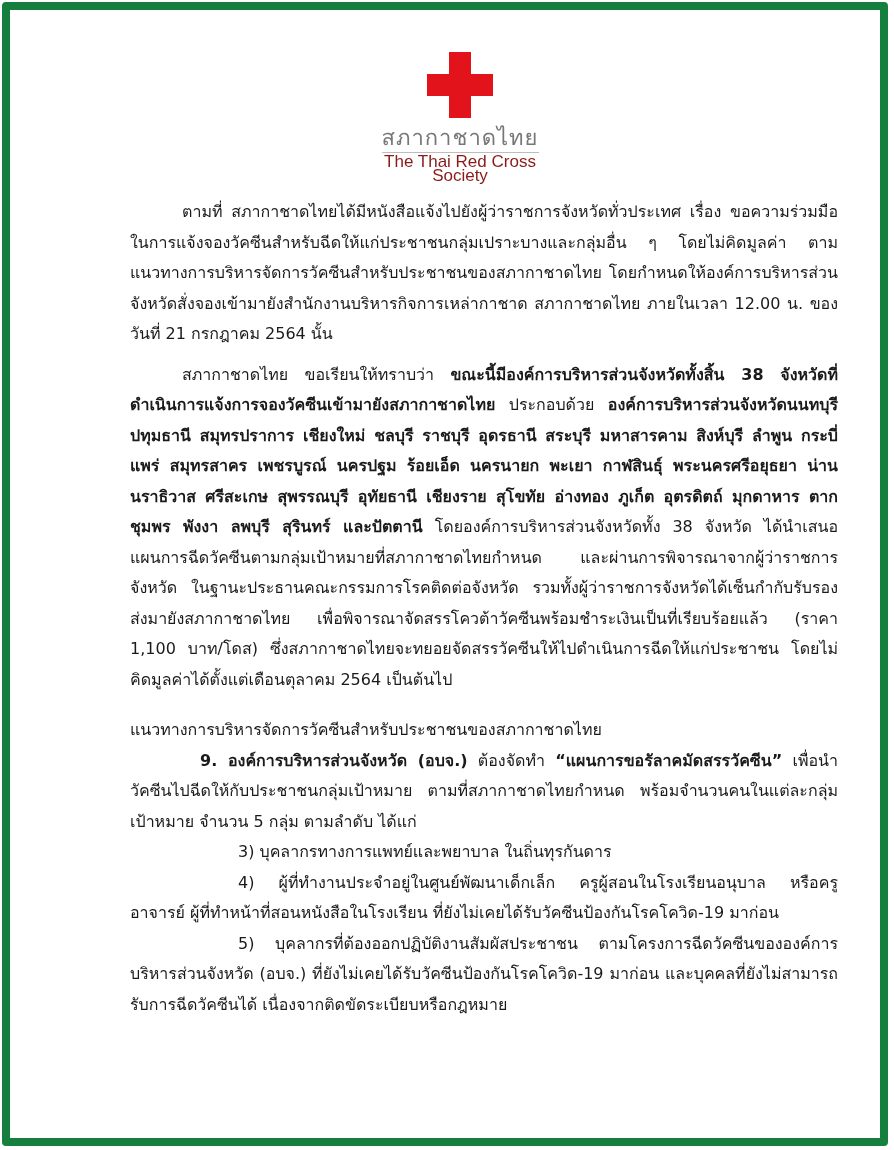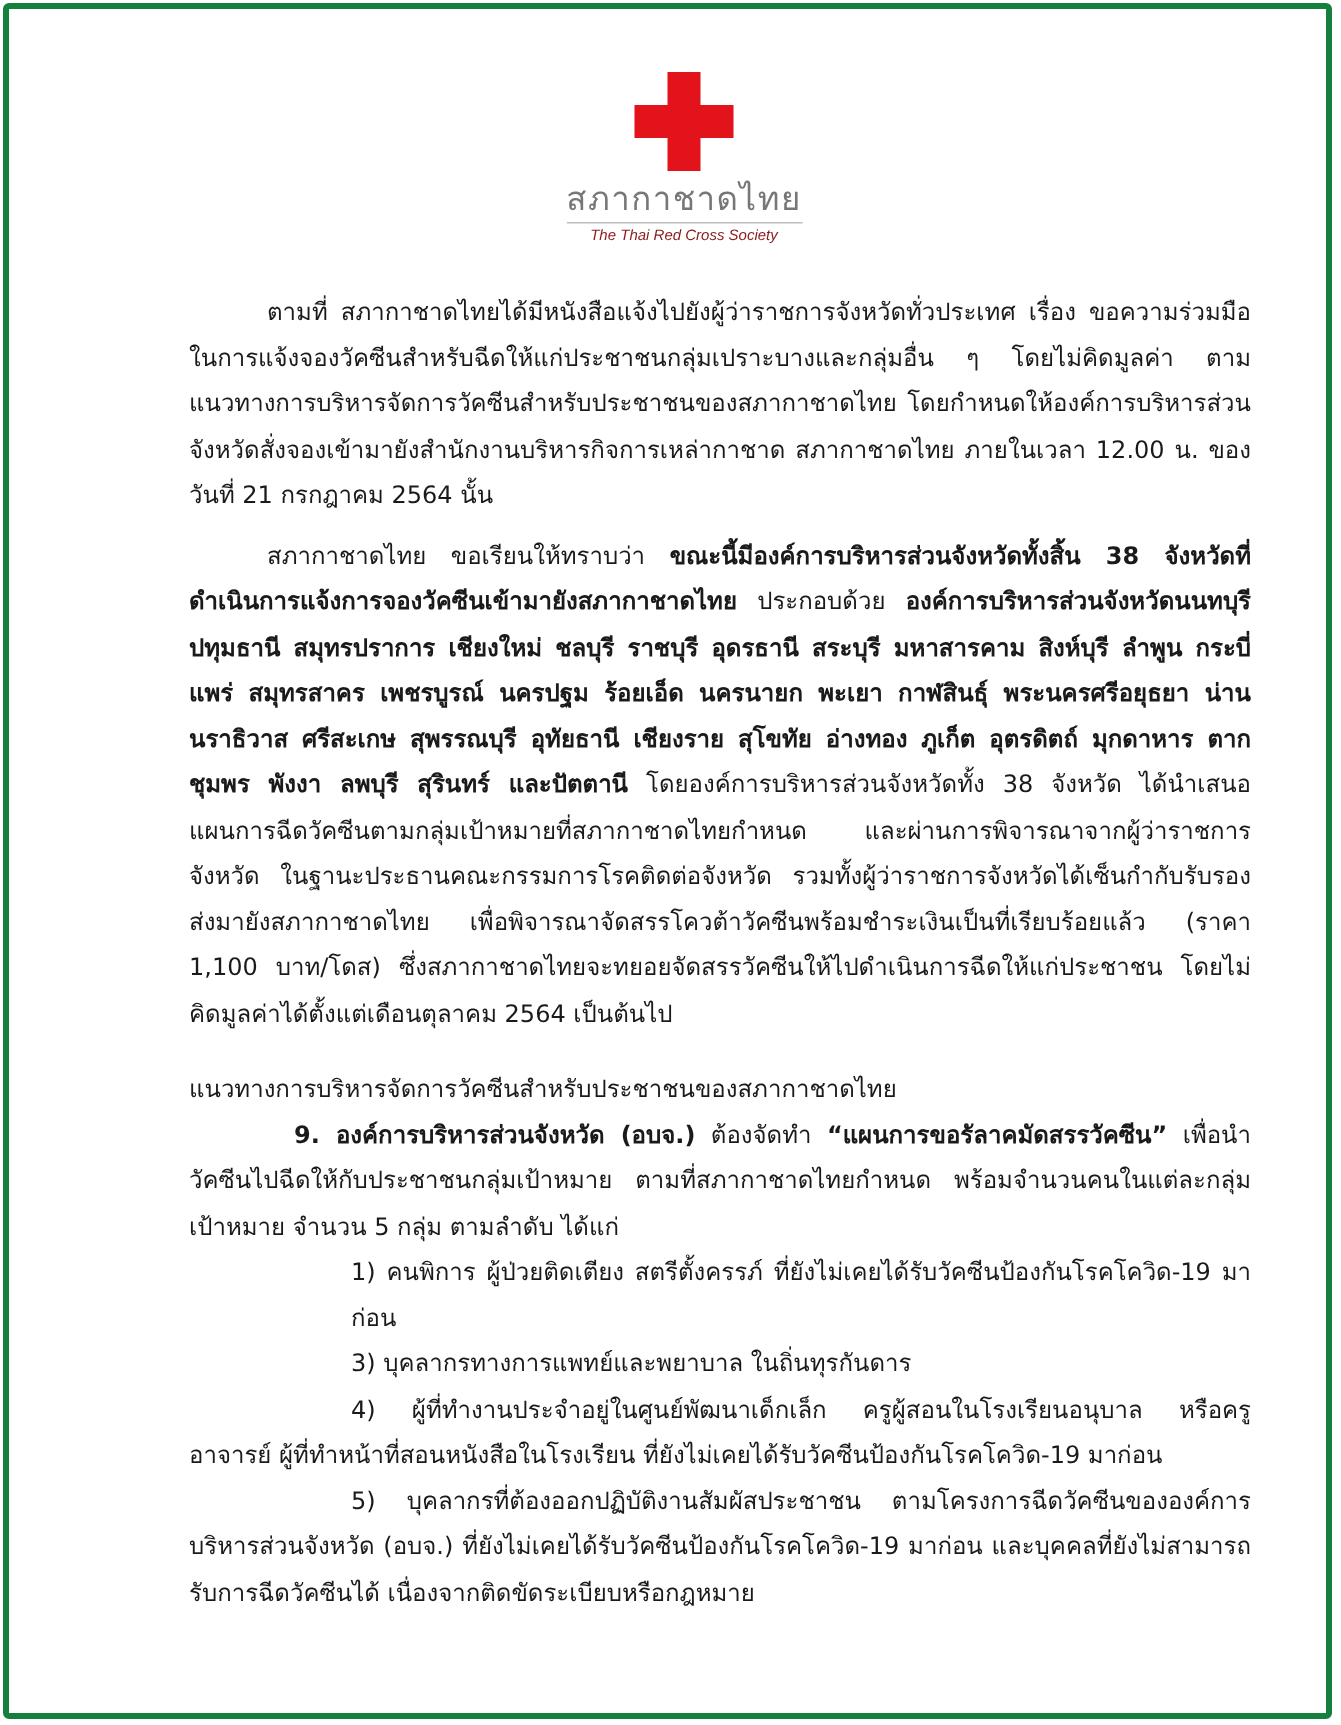--- a/index.html
+++ b/index.html
@@ -12,21 +12,21 @@
       height: 1150px;
       position: relative;
       overflow: hidden;
       font-family: "DejaVu Sans", "Liberation Sans", sans-serif;
       color: #1a1a1a;
     }
     .frame {
       position: absolute;
       left: 2px; top: 2px;
       width: 886px; height: 1144px;
-      border: 4px solid #15803d;
+      border: 8px solid #15803d;
       border-radius: 4px;
       background: #ffffff;
       box-sizing: border-box;
     }
     .logo {
       position: absolute;
       left: 360px;
       top: 42px;
       width: 180px;
       text-align: center;
@@ -56,25 +56,24 @@
       font-weight: 300;
       color: #777777;
       letter-spacing: 1px;
       line-height: 24px;
       display: inline-block;
       padding-bottom: 2px;
       border-bottom: 1px solid #bdbdbd;
     }
     .logo-en {
       font-family: "Liberation Sans", sans-serif;
-      font-size: 10px;
+      font-size: 17px;
       color: #8b1a1a;
       line-height: 14px;
       margin-top: 2px;
-      font-style: italic;
     }
     .content {
       position: absolute;
       left: 120px;
       top: 187px;
       width: 708px;
       font-size: 16px;
       line-height: 30.5px;
     }
     .content p {
@@ -112,19 +111,18 @@
     <div class="gap"></div>
 
     <p class="indent"><span>สภากาชาดไทย ขอเรียนให้ทราบว่า </span><b>ขณะนี้มีองค์การบริหารส่วนจังหวัดทั้งสิ้น 38 จังหวัดที่ดำเนินการแจ้งการจองวัคซีนเข้ามายังสภากาชาดไทย</b><span> ประกอบด้วย </span><b>องค์การบริหารส่วนจังหวัดนนทบุรี ปทุมธานี สมุทรปราการ เชียงใหม่ ชลบุรี ราชบุรี อุดรธานี สระบุรี มหาสารคาม สิงห์บุรี ลำพูน กระบี่ แพร่ สมุทรสาคร เพชรบูรณ์ นครปฐม ร้อยเอ็ด นครนายก พะเยา กาฬสินธุ์ พระนครศรีอยุธยา น่าน นราธิวาส ศรีสะเกษ สุพรรณบุรี อุทัยธานี เชียงราย สุโขทัย อ่างทอง ภูเก็ต อุตรดิตถ์ มุกดาหาร ตาก ชุมพร พังงา ลพบุรี สุรินทร์ และปัตตานี</b><span> โดยองค์การบริหารส่วนจังหวัดทั้ง 38 จังหวัด ได้นำเสนอแผนการฉีดวัคซีนตามกลุ่มเป้าหมายที่สภากาชาดไทยกำหนด และผ่านการพิจารณาจากผู้ว่าราชการจังหวัด ในฐานะประธานคณะกรรมการโรคติดต่อจังหวัด รวมทั้งผู้ว่าราชการจังหวัดได้เซ็นกำกับรับรองส่งมายังสภากาชาดไทย เพื่อพิจารณาจัดสรรโควต้าวัคซีนพร้อมชำระเงินเป็นที่เรียบร้อยแล้ว (ราคา 1,100 บาท/โดส) ซึ่งสภากาชาดไทยจะทยอยจัดสรรวัคซีนให้ไปดำเนินการฉีดให้แก่ประชาชน โดยไม่คิดมูลค่าได้ตั้งแต่เดือนตุลาคม 2564 เป็นต้นไป</span></p>
 
     <div class="gap-lg"></div>
 
     <p class="heading">แนวทางการบริหารจัดการวัคซีนสำหรับประชาชนของสภากาชาดไทย</p>
 
     <p class="item1"><b>9. องค์การบริหารส่วนจังหวัด (อบจ.)</b><span> ต้องจัดทำ </span><b>“แผนการขอรัลาคมัดสรรวัคซีน”</b><span> เพื่อนำวัคซีนไปฉีดให้กับประชาชนกลุ่มเป้าหมาย ตามที่สภากาชาดไทยกำหนด พร้อมจำนวนคนในแต่ละกลุ่มเป้าหมาย จำนวน 5 กลุ่ม ตามลำดับ ได้แก่</span></p>
 
-    <p class="sub">1) คนพิการ ผู้ป่วยติดเตียง สตรีตั้งครรภ์ ที่ยังไม่เคยได้รับวัคซีนป้องกันโรคโควิด-19 มาก่อน</p>
     <p class="sub">3) บุคลากรทางการแพทย์และพยาบาล ในถิ่นทุรกันดาร</p>
     <p class="sub-wrap">4) ผู้ที่ทำงานประจำอยู่ในศูนย์พัฒนาเด็กเล็ก ครูผู้สอนในโรงเรียนอนุบาล หรือครู อาจารย์ ผู้ที่ทำหน้าที่สอนหนังสือในโรงเรียน ที่ยังไม่เคยได้รับวัคซีนป้องกันโรคโควิด-19 มาก่อน</p>
     <p class="sub-wrap">5) บุคลากรที่ต้องออกปฏิบัติงานสัมผัสประชาชน ตามโครงการฉีดวัคซีนขององค์การบริหารส่วนจังหวัด (อบจ.) ที่ยังไม่เคยได้รับวัคซีนป้องกันโรคโควิด-19 มาก่อน และบุคคลที่ยังไม่สามารถรับการฉีดวัคซีนได้ เนื่องจากติดขัดระเบียบหรือกฎหมาย</p>
 
   </div>
 </div>
 
 </body></html>

